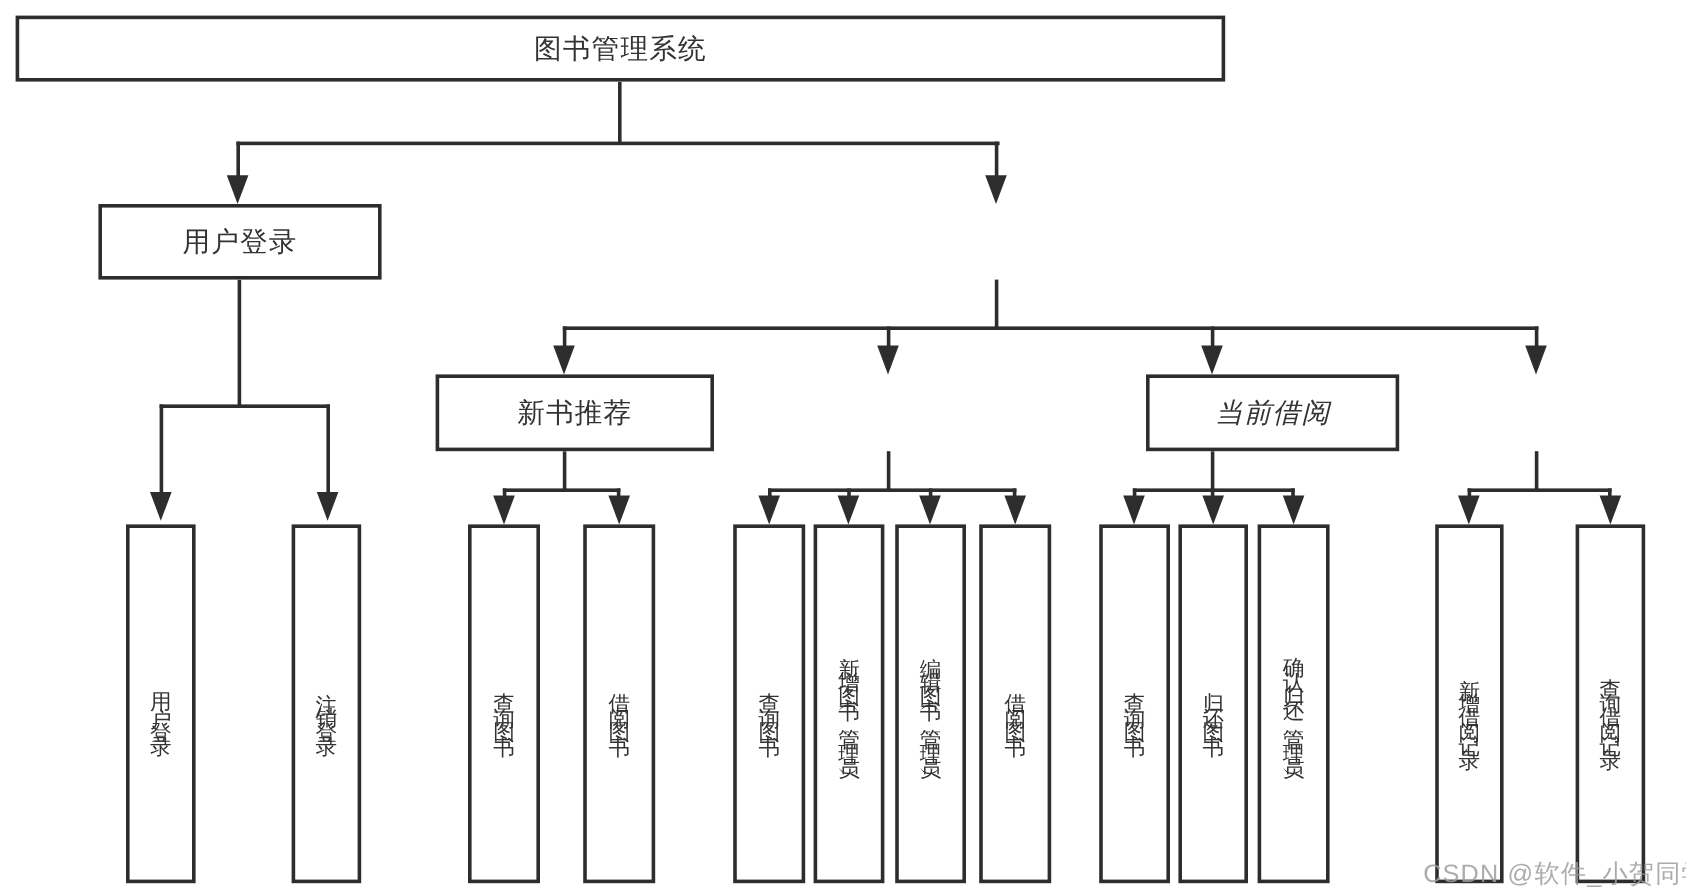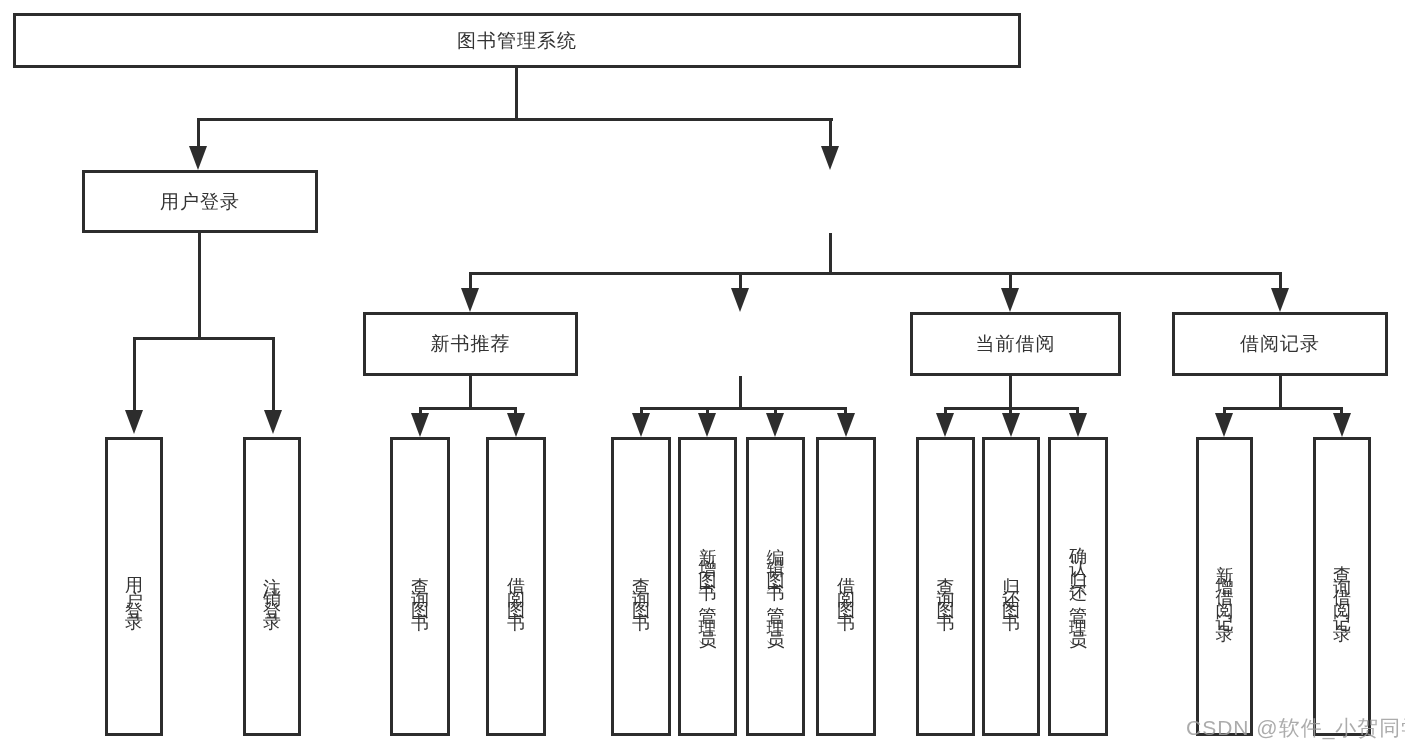--- a/index.html
+++ b/index.html
@@ -16,21 +16,21 @@
   }
   .box {
     position: absolute;
     box-sizing: border-box;
     background: #ffffff;
     border: 3px solid #2d2d2d;
     display: flex;
     align-items: center;
     justify-content: center;
     color: #333333;
-    font-size: 19px;
+    font-size: 23px;
     letter-spacing: 1px;
     z-index: 2;
   }
   .vbox {
     font-size: 18px;
     letter-spacing: 12px;
     line-height: 1.0;
   }
   .vbox .vtext {
     writing-mode: vertical-rl;
@@ -95,28 +95,25 @@
   <div class="hline" style="left:469px; top:272px; width:813px;"></div>
   <div class="vline" style="left:469px; top:272px; height:18px;"></div>
   <div class="arrow" style="left:461px; top:288px;"></div>
   <div class="vline" style="left:739px; top:272px; height:18px;"></div>
   <div class="arrow" style="left:731px; top:288px;"></div>
   <div class="vline" style="left:1009px; top:272px; height:18px;"></div>
   <div class="arrow" style="left:1001px; top:288px;"></div>
   <div class="vline" style="left:1279px; top:272px; height:18px;"></div>
   <div class="arrow" style="left:1271px; top:288px;"></div>
 
-  <div class="box" style="left:363px; top:312px; width:215px; height:64px;">
+  <div class="box" style="left:363px; top:312px; width:232px; height:64px;">
     <span>新书推荐</span>
   </div>
-  <div class="box" style="left:910px; top:312px; width:211px; height:64px;">
+  <div class="box" style="left:955px; top:312px; width:211px; height:64px;font-style:italic;">
     <span>当前借阅</span>
-  </div>
-  <div class="box" style="left:1172px; top:312px; width:216px; height:64px;">
-    <span>借阅记录</span>
   </div>
 
   <div class="vline" style="left:469px; top:376px; height:33px;"></div>
   <div class="hline" style="left:419px; top:407px; width:98px;"></div>
   <div class="vline" style="left:419px; top:407px; height:9px;"></div>
   <div class="arrow" style="left:411px; top:413px;"></div>
   <div class="vline" style="left:514px; top:407px; height:9px;"></div>
   <div class="arrow" style="left:507px; top:413px;"></div>
 
   <div class="vline" style="left:739px; top:376px; height:33px;"></div>

